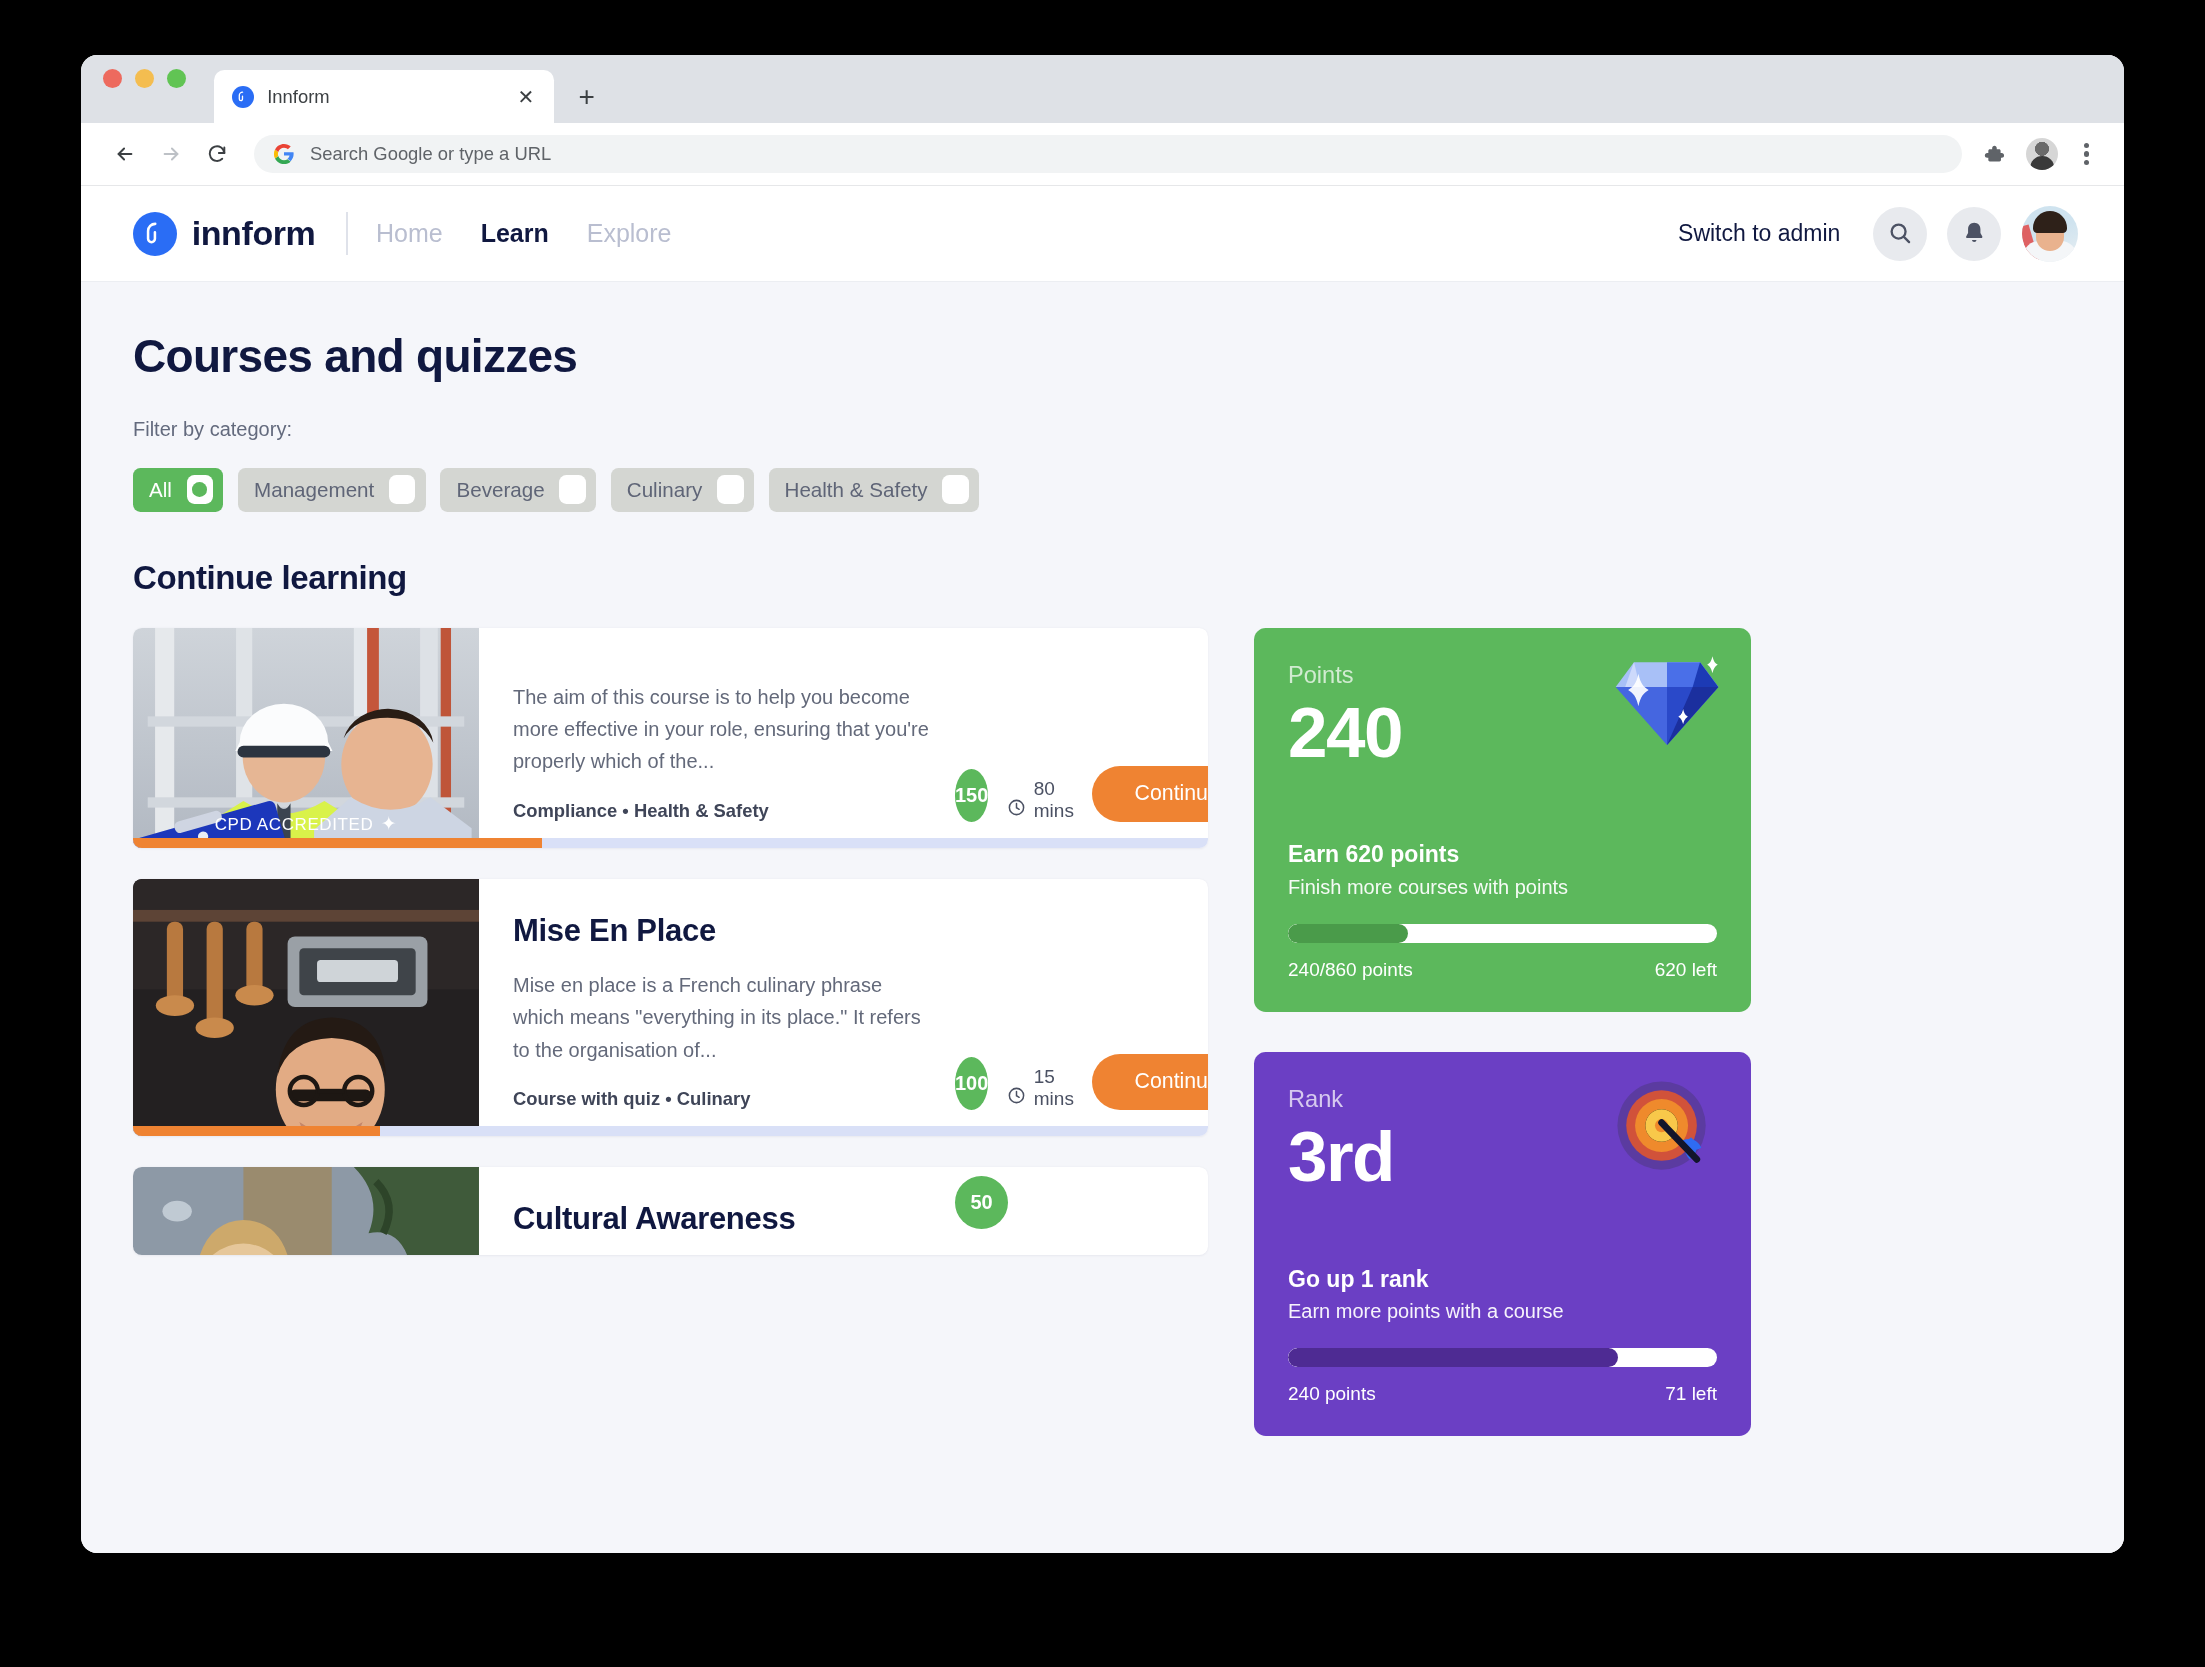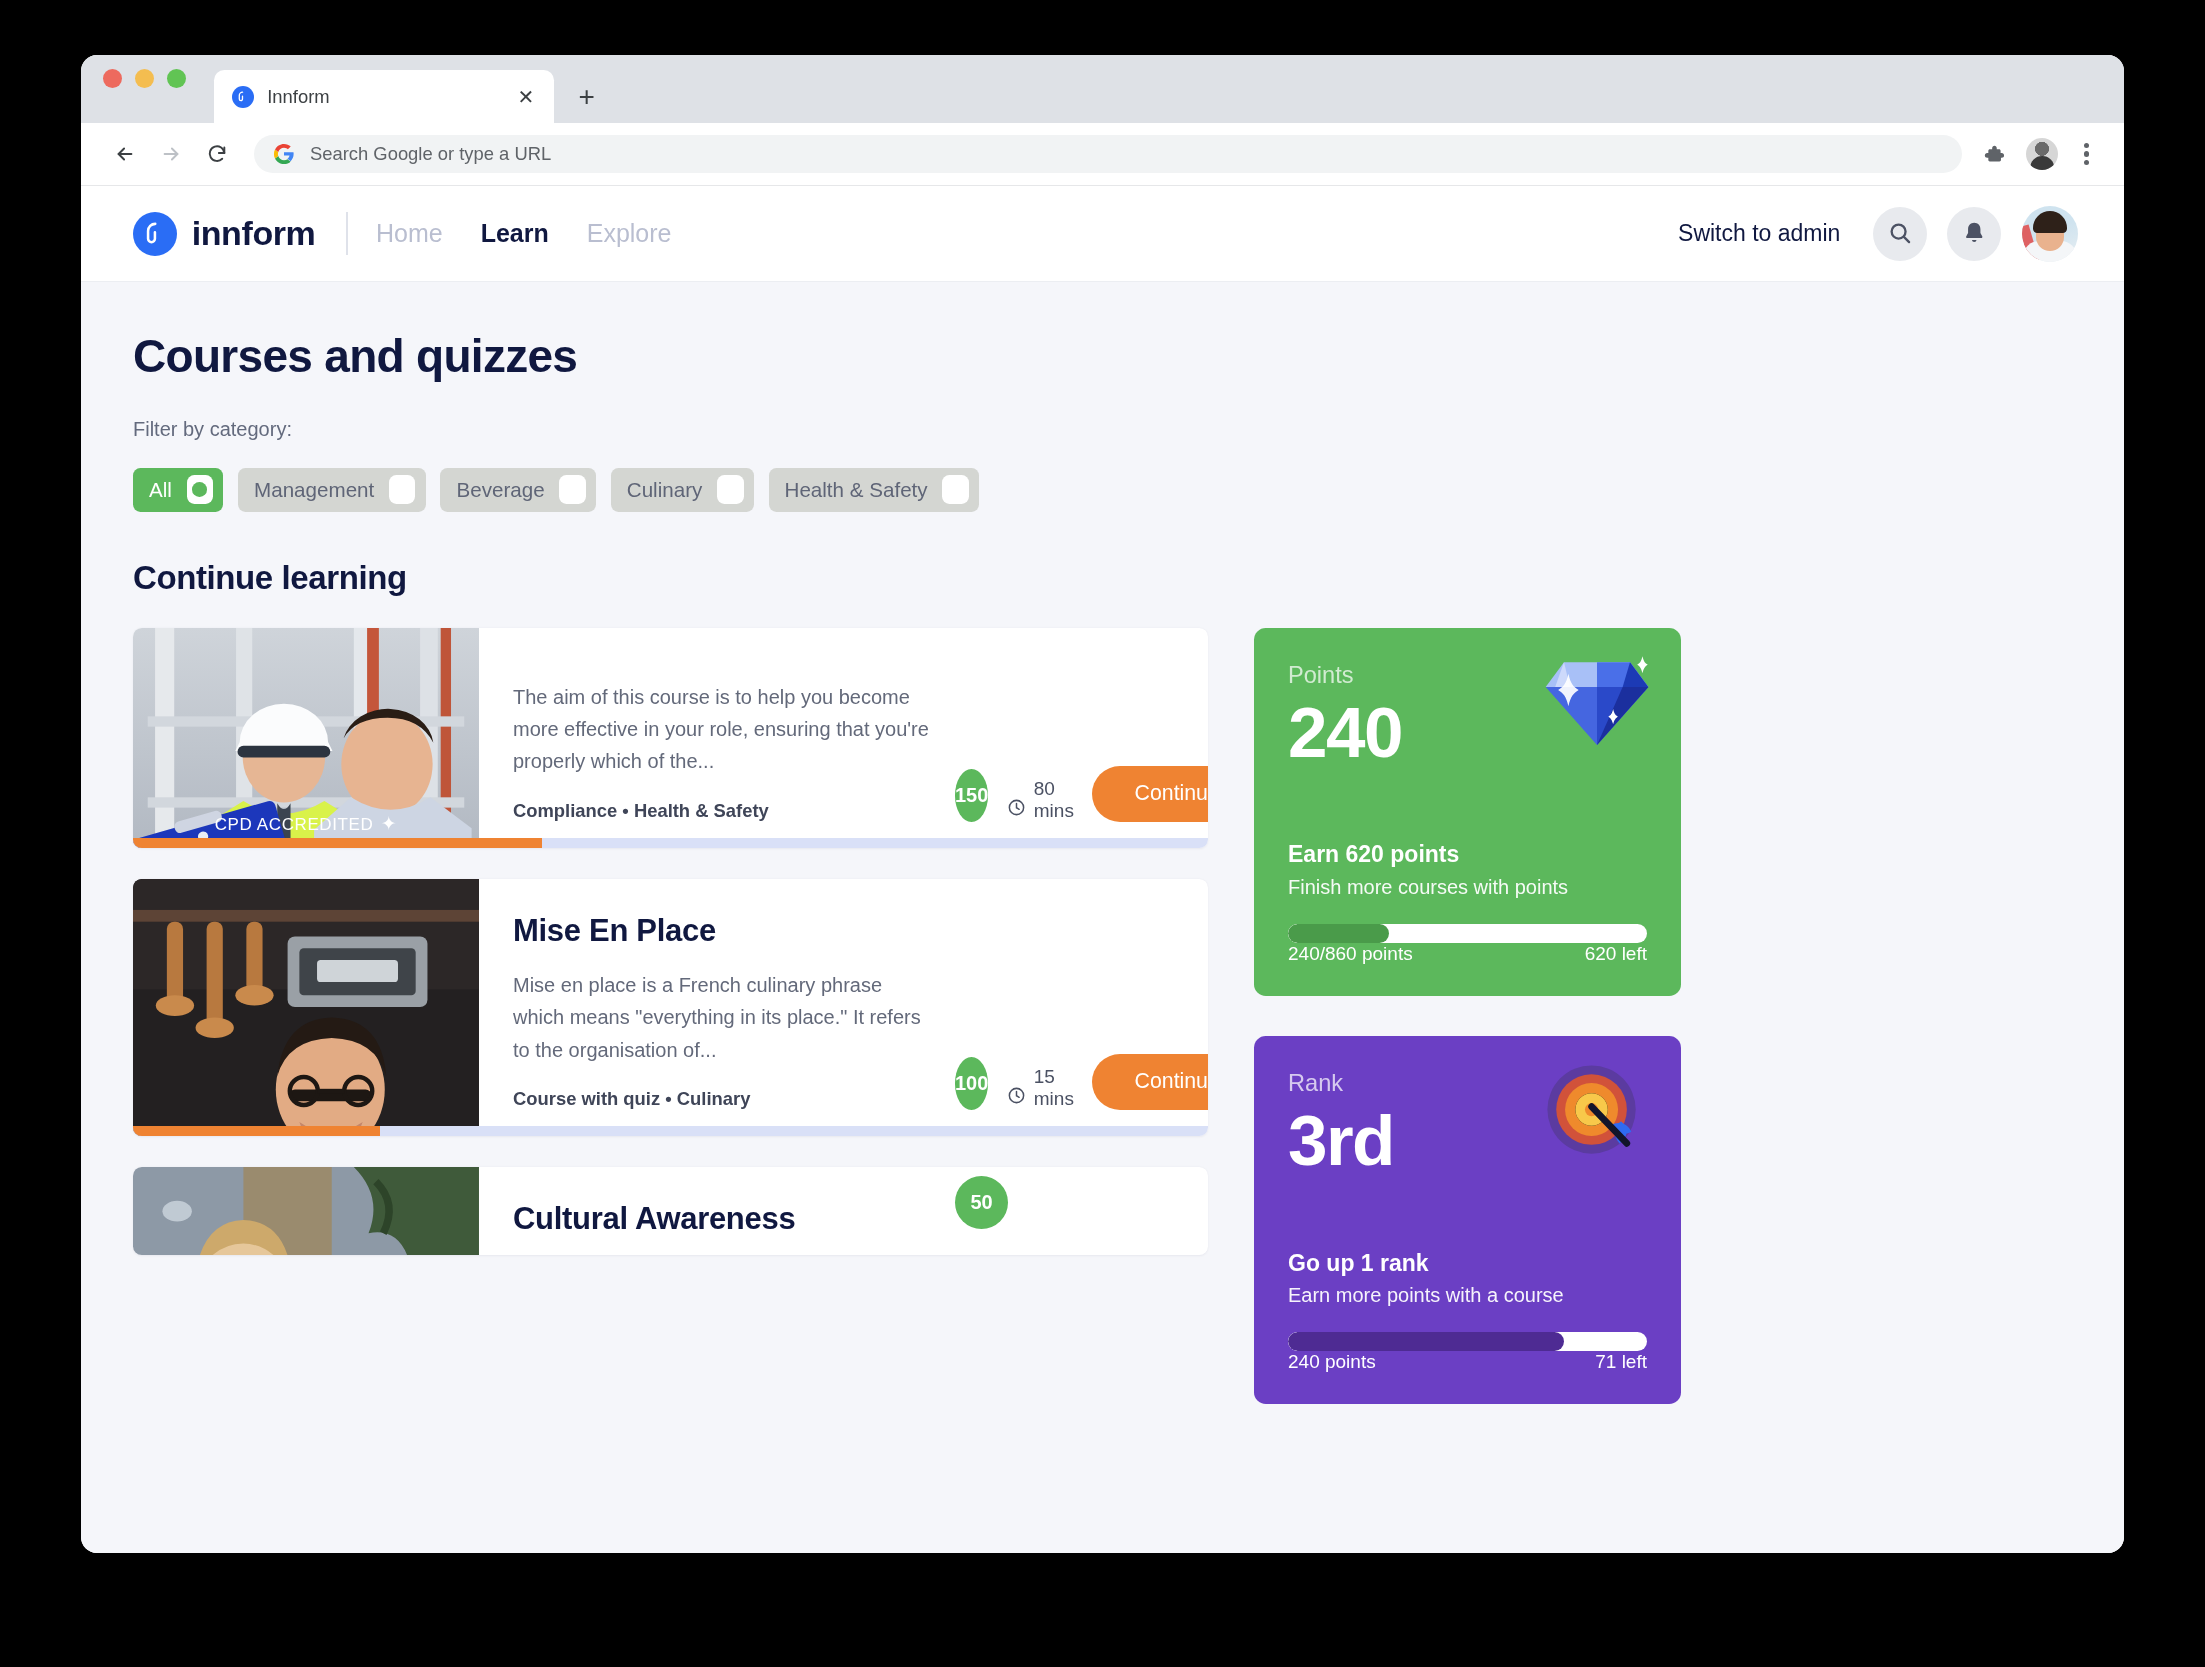--- a/index.html
+++ b/index.html
@@ -169,21 +169,21 @@
     display: flex; align-items: center; justify-content: center;
   }
   .chip.active { background: #5cb85c; }
   .chip.active .clabel { color: #ffffff; }
   .chip.active .cbox .cdot { width: 14.7px; height: 14.7px; border-radius: 50%; background: #5cb85c; }
 
   .section-title { margin-top: 47px; font-size: 33px; font-weight: 700; color: #101840; letter-spacing: -0.4px; }
 
   .grid { margin-top: 31px; display: flex; gap: 46px; align-items: flex-start; }
   .col-left { width: 1075px; flex: 0 0 auto; }
-  .col-right { width: 427px; flex: 0 0 auto; }
+  .col-right { width: 497px; flex: 0 0 auto; }
 
   
   .course-card {
     background: #ffffff; border-radius: 8.8px; overflow: hidden;
     display: flex; position: relative;
     margin-bottom: 31px;
     box-shadow: 0 0.7px 2.2px rgba(16,24,64,.06);
   }
   .cc-thumb { width: 346px; flex: 0 0 auto; position: relative; overflow: hidden; }
   .cc-thumb .img { position: absolute; inset: 0; }
@@ -232,21 +232,21 @@
   .stat-card.rank { background: #6b3fc4; }
   .stat-label { font-size: 23.6px; color: rgba(255,255,255,.72); }
   .stat-value { margin-top: 7.4px; font-size: 71px; font-weight: 700; color: #fff; line-height: 1.05; letter-spacing: -1.5px; }
   .stat-gap { height: 65px; }
   .stat-cta { margin-top: 5.9px; font-size: 23px; font-weight: 700; color: #fff; }
   .stat-sub { margin-top: 7.4px; font-size: 20px; color: rgba(255,255,255,.94); }
   .stat-bar { margin-top: 25px; height: 19px; border-radius: 9.6px; background: #ffffff; overflow: hidden; }
   .stat-bar .fill { height: 100%; border-radius: 9.6px; }
   .stat-card.points .stat-bar .fill { background: #4a9b4a; }
   .stat-card.rank .stat-bar .fill { background: #4e2b93; }
-  .stat-foot { display: flex; justify-content: space-between; font-size: 19px; color: #ffffff; }
+  .stat-foot { margin-top: 16px; display: flex; justify-content: space-between; font-size: 19px; color: #ffffff; }
 
   
   .gem { position: absolute; right: 29.4px; top: 25px; width: 110px; height: 96px; }
   .target { position: absolute; right: 35px; top: 25px; width: 103px; height: 103px; }
 </style>
 </head>
 <body>
 
 <div class="window">
 

